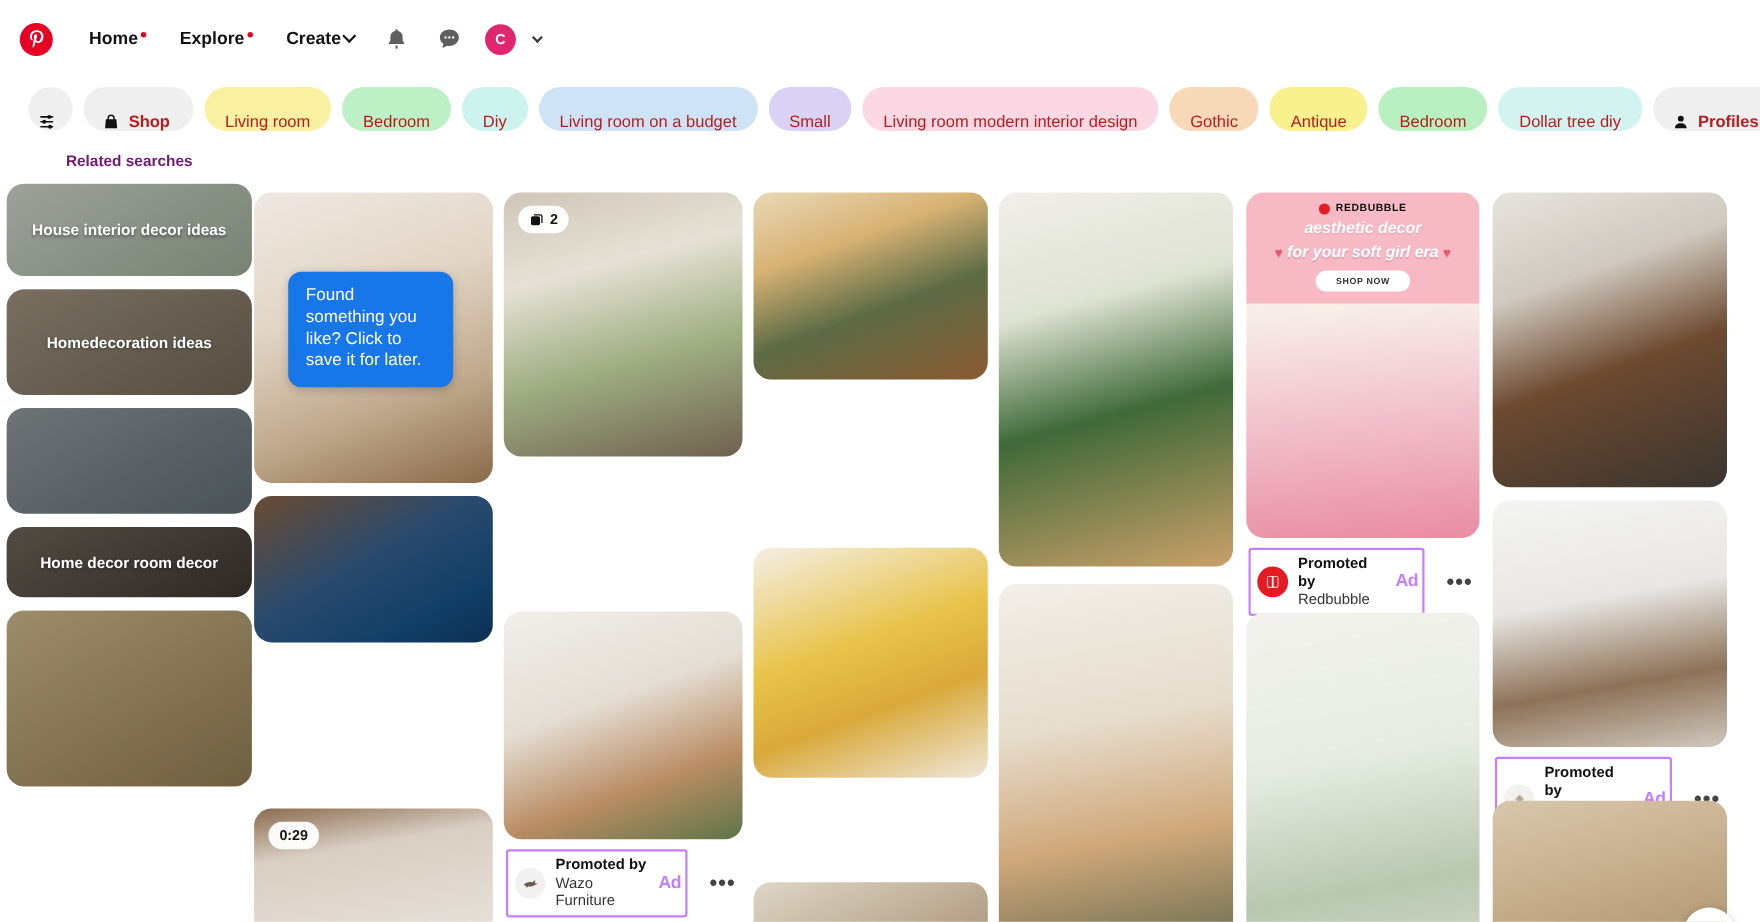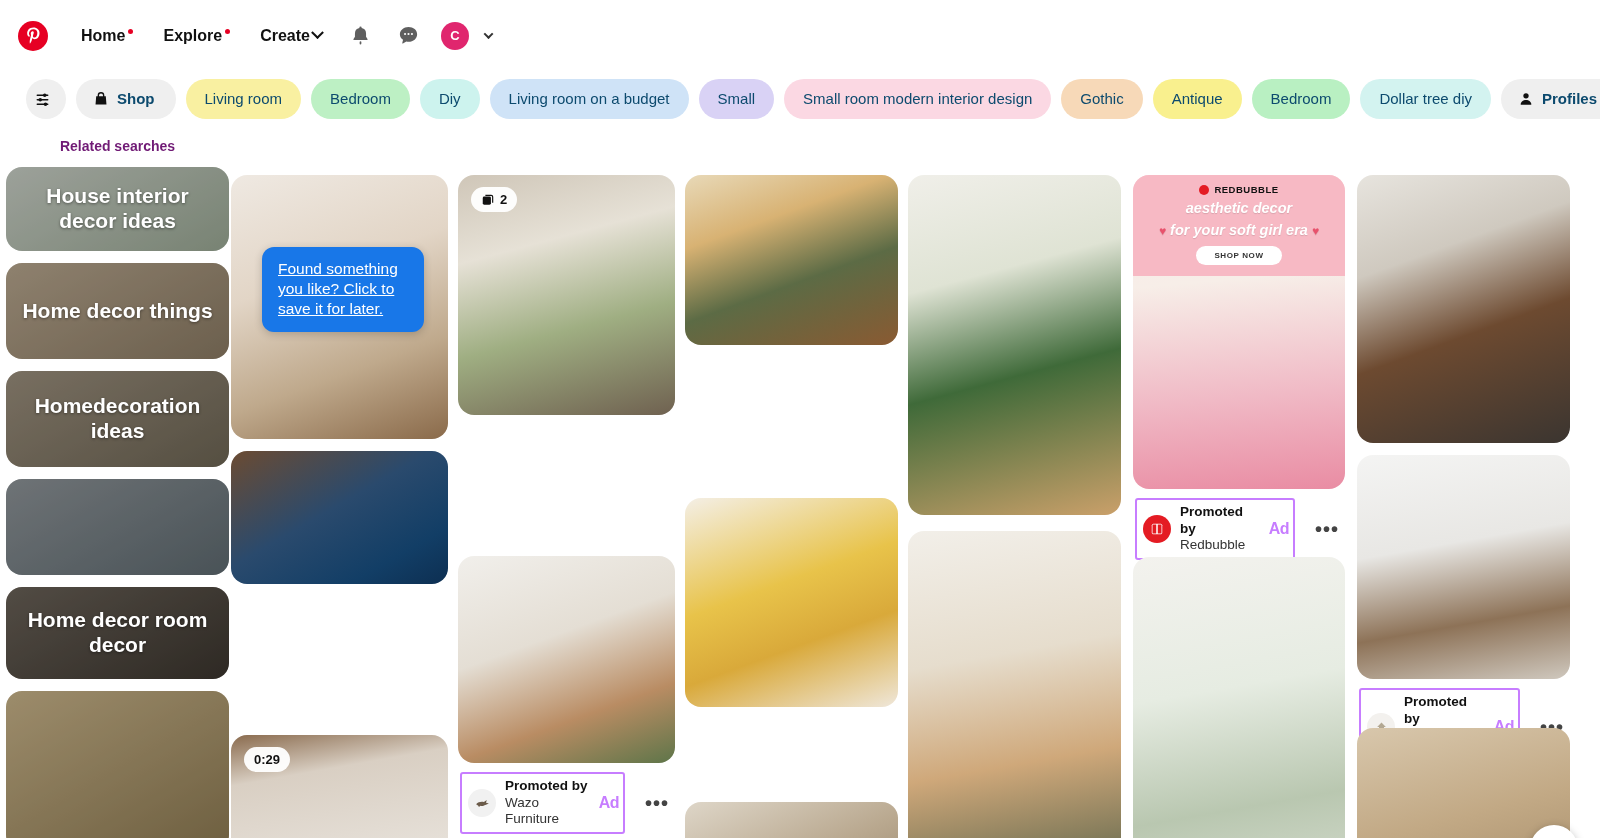--- a/index.html
+++ b/index.html
@@ -119,24 +119,24 @@
     gap: 10px;
     padding: 0 16px 0 26px;
     background: #fff;
     position: relative;
     z-index: 30;
     overflow: hidden;
   }
   .chip {
     height: 40px;
     border-radius: 20px;
-    display: flex; align-items: center; justify-content: center;
+    display: flex; align-items: flex-end; justify-content: center;
     padding: 0 19px;
     font-size: 15px;
-    color: #0c4a6e;
+    color: #b91c1c;
     white-space: nowrap;
     cursor: pointer;
     flex: 0 0 auto;
   }
   .chip.round {
     width: 40px; padding: 0;
   }
   .chip.icon-chip { gap: 8px; font-weight: bold; padding: 0 21px 0 17px; }
 
   
@@ -172,21 +172,21 @@
     display: flex; align-items: center; justify-content: center;
   }
   .rel-card .veil {
     position: absolute; inset: 0;
     background: rgba(0,0,0,0.22);
   }
   .rel-label {
     position: relative;
     color: #fff;
     font-weight: bold;
-    font-size: 21px;
+    font-size: 14px;
     text-align: center;
     padding: 0 10px;
     line-height: 1.18;
     text-shadow: 0 1px 3px rgba(0,0,0,.45);
   }
 
   .pin {
     position: absolute;
     cursor: pointer;
   }
@@ -250,22 +250,21 @@
     position: absolute;
     background: #1877e8;
     color: #fff;
     border-radius: 12px;
     padding: 12px 16px 14px 16px;
     font-size: 15.5px;
     line-height: 1.28;
     font-weight: 500;
     box-shadow: 0 2px 8px rgba(0,0,0,.2);
     z-index: 20;
-    width: 162px;
-    text-decoration: underline;
+    width: 150px;
   }
 
   
   .rb-banner {
     position: absolute; top:0; left:0; right:0;
     background: #f7b9c4;
     padding: 9px 6px 11px 6px;
     text-align: center;
   }
   .rb-brandline {
@@ -381,21 +380,21 @@
     <div class="chip" style="background: rgb(205, 243, 238);">
       <span>Diy</span>
     </div>
     <div class="chip" style="background: rgb(207, 227, 247);">
       <span>Living room on a budget</span>
     </div>
     <div class="chip" style="background: rgb(217, 210, 245);">
       <span>Small</span>
     </div>
     <div class="chip" style="background: rgb(251, 216, 227);">
-      <span>Small room modern interior design</span>
+      <span>Living room modern interior design</span>
     </div>
     <div class="chip" style="background: rgb(247, 217, 184);">
       <span>Gothic</span>
     </div>
     <div class="chip" style="background: rgb(249, 240, 142);">
       <span>Antique</span>
     </div>
     <div class="chip" style="background: rgb(185, 240, 194);">
       <span>Bedroom</span>
     </div>
@@ -416,32 +415,28 @@
 <div class="content">
   <div class="masonry" id="masonry">
 
     <div class="related-col">
       <div class="related-title">Related searches</div>
       <div id="rel-list">
           <div class="rel-card" style="height: 84px; background: linear-gradient(150deg, rgb(201, 207, 198), rgb(154, 168, 148));">
             <div class="veil"></div>
             <div class="rel-label">House interior decor ideas</div>
           </div>
-          <div class="rel-card" style="height: 96px; background: linear-gradient(150deg, rgb(183, 166, 142), rgb(138, 122, 99));">
-            <div class="veil"></div>
-            <div class="rel-label">Home decor things</div>
-          </div>
           <div class="rel-card" style="height: 96px; background: linear-gradient(150deg, rgb(155, 143, 125), rgb(109, 101, 84));">
             <div class="veil"></div>
             <div class="rel-label">Homedecoration ideas</div>
           </div>
           <div class="rel-card" style="height: 96px; background: linear-gradient(150deg, rgb(142, 148, 152), rgb(94, 106, 112));">
             <div class="veil"></div>
           </div>
-          <div class="rel-card" style="height: 92px; background: linear-gradient(150deg, rgb(106, 98, 88), rgb(59, 53, 46));">
+          <div class="rel-card" style="height: 64px; background: linear-gradient(150deg, rgb(106, 98, 88), rgb(59, 53, 46));">
             <div class="veil"></div>
             <div class="rel-label">Home decor room decor</div>
           </div>
           <div class="rel-card" style="height: 160px; background: linear-gradient(150deg, rgb(201, 180, 138), rgb(141, 122, 82));">
             <div class="veil"></div>
           </div>
         </div>
     </div>
 
   <div class="pin" style="left: 225px; top: 49px; width: 217px;">

